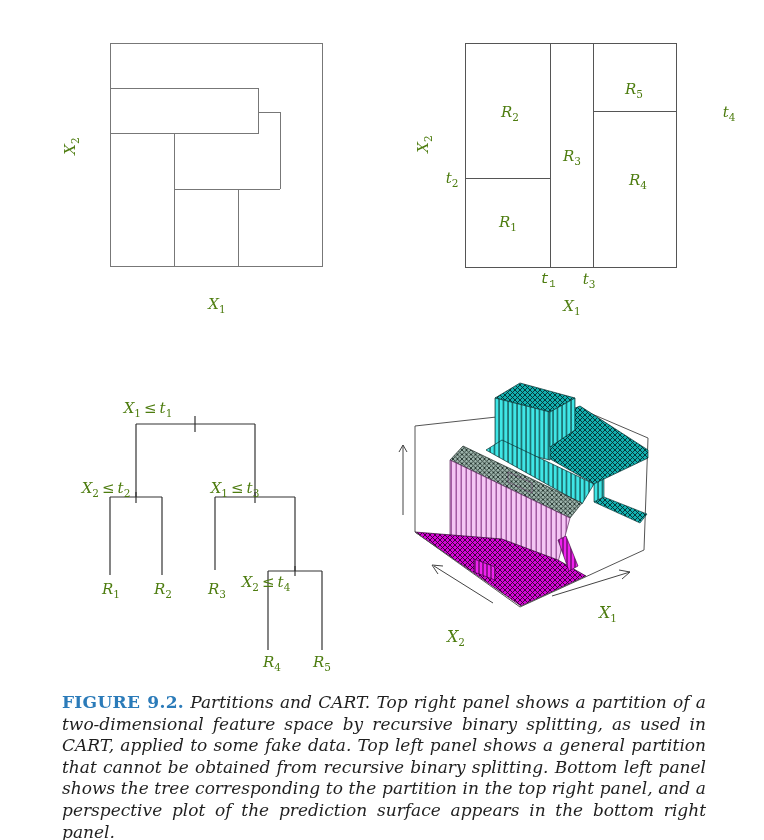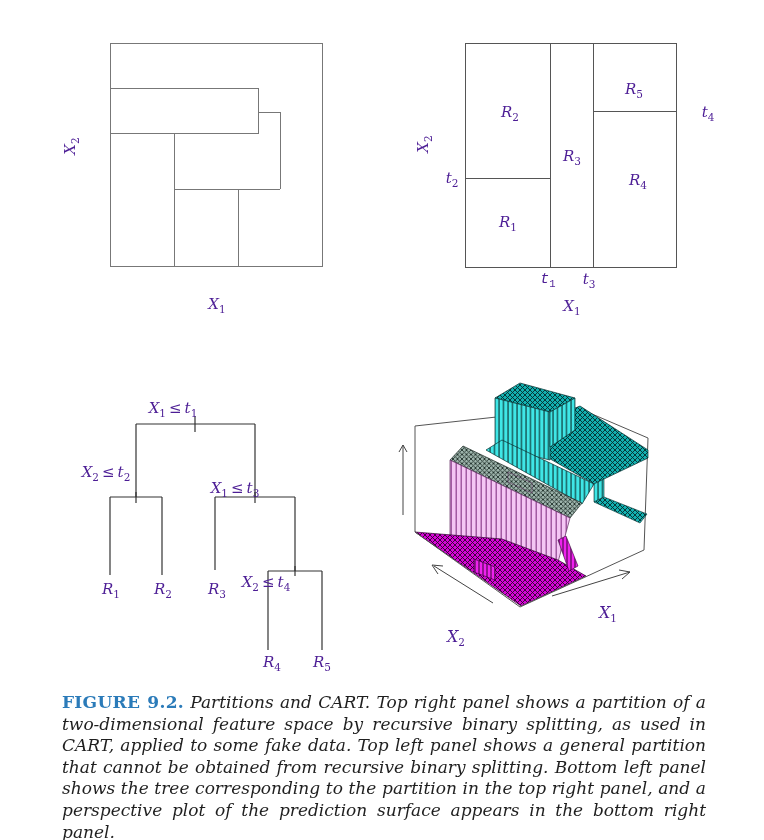--- a/index.html
+++ b/index.html
@@ -2,21 +2,21 @@
 <html><head>
 <meta charset="utf-8">
 <style>
   html,body{margin:0;padding:0;background:#ffffff;}
   #page{position:relative;width:764px;height:840px;background:#ffffff;overflow:hidden;
         font-family:"DejaVu Serif","Liberation Serif",serif;color:#222;}
   .panel-box{position:absolute;border:1px solid #777;background:#fff;}
   .ln{position:absolute;background:#777;}
   .ln2{position:absolute;background:#555;}
   .math{position:absolute;transform:translate(-50%,-50%);font-size:15px;font-style:italic;
-        white-space:nowrap;color:#4c1d95;}
+        white-space:nowrap;color:#4d7c0f;}
   .math sub{font-size:10.5px;font-style:normal;line-height:0;}
   .math .op{font-style:normal;padding:0 3px;}
   .rot{transform:translate(-50%,-50%) rotate(-90deg);}
   svg{position:absolute;overflow:visible;}
   #caption{position:absolute;left:62px;top:692px;width:644px;font-size:17px;
            line-height:21.6px;text-align:justify;color:#1f1f1f;font-style:italic;}
   #caption .tag{font-style:normal;font-weight:bold;letter-spacing:.3px;}
 </style>
 </head>
 <body>
@@ -57,21 +57,21 @@
   </div>
   <div class="math" style="left:638px;top:180px;">
     <span>R</span><sub>4</sub>
   </div>
   <div class="math" style="left:634px;top:89px;">
     <span>R</span><sub>5</sub>
   </div>
   <div class="math" style="left:452px;top:178px;">
     <span>t</span><sub>2</sub>
   </div>
-  <div class="math" style="left:708px;top:112px;">
+  <div class="math" style="left:729px;top:112px;">
     <span>t</span><sub>4</sub>
   </div>
   <div class="math" style="left:548px;top:279px;font-family:Liberation Mono, monospace;">
     <span>t</span><sub>1</sub>
   </div>
   <div class="math" style="left:589px;top:279px;text-align:center;">
     <span>t</span><sub>3</sub>
   </div>
   <div class="math rot" style="left:423px;top:144px;">
     <span>X</span><sub>2</sub>
@@ -93,24 +93,24 @@
       <path d="M135,102 L215,102"></path>
       <path d="M175,97 L175,108"></path>
       <path d="M135,102 L135,175"></path>
       <path d="M215,102 L215,176"></path>
       <path d="M188,176 L242,176"></path>
       <path d="M215,171 L215,181"></path>
       <path d="M188,176 L188,255"></path>
       <path d="M242,176 L242,255"></path>
     </g>
   </svg>
-  <div class="math" style="left:173px;top:408px;">
+  <div class="math" style="left:148px;top:408px;">
     <span>X</span><sub>1</sub><span class="op">≤</span><span>t</span><sub>1</sub>
   </div>
-  <div class="math" style="left:106px;top:472px;">
+  <div class="math" style="left:106px;top:488px;">
     <span>X</span><sub>2</sub><span class="op">≤</span><span>t</span><sub>2</sub>
   </div>
   <div class="math" style="left:235px;top:488px;">
     <span>X</span><sub>1</sub><span class="op">≤</span><span>t</span><sub>3</sub>
   </div>
   <div class="math" style="left:266px;top:582px;">
     <span>X</span><sub>2</sub><span class="op">≤</span><span>t</span><sub>4</sub>
   </div>
   <div class="math" style="left:111px;top:589px;">
     <span>R</span><sub>1</sub>

